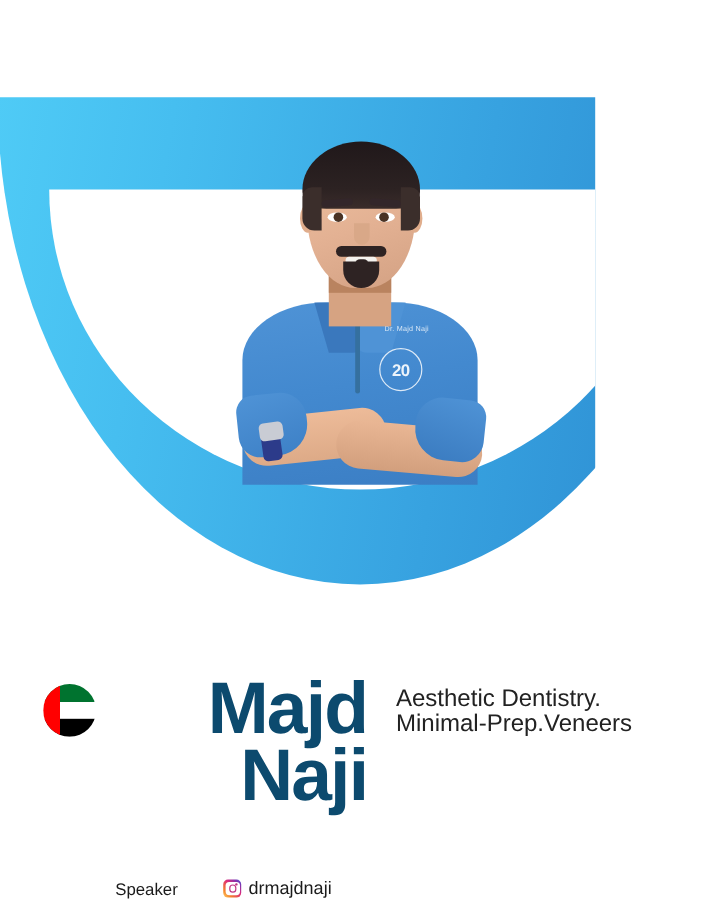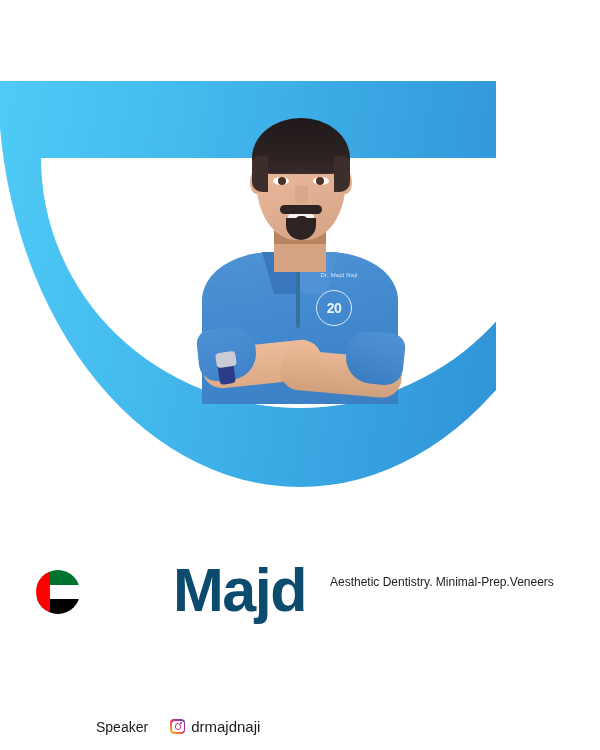--- a/index.html
+++ b/index.html
@@ -246,24 +246,24 @@
     color: #0c4a6e;
     font-family: "Liberation Sans", sans-serif;
     text-align: right;
   }
   #name-first { display: block; }
   #name-last { display: block; }
 
   #credit-row {
     position: absolute;
     left: 96px;
-    top: 218px;
+    top: 232px;
     display: flex;
     align-items: center;
-    gap: 6px;
+    gap: 22px;
   }
   #speaker-label {
     font-size: 14px;
     color: #1b1b1b;
     font-family: "Liberation Sans", sans-serif;
   }
   #handle-group {
     display: flex;
     align-items: center;
     gap: 6px;
@@ -306,21 +306,21 @@
   }
 
   #desc-block {
     position: absolute;
     left: 330px;
     top: 72px;
     width: 250px;
   }
   .desc-en {
     margin: 0;
-    font-size: 12px;
+    font-size: 20px;
     line-height: 21px;
     color: #222222;
     font-family: "Liberation Sans", sans-serif;
   }
   .desc-ru {
     margin: 0;
     padding-top: 30px;
     font-size: 14.5px;
     line-height: 22px;
     color: #222222;
@@ -378,20 +378,21 @@
       <div class="stripes">
         <div class="s-green"></div>
         <div class="s-white"></div>
         <div class="s-black"></div>
         <div class="s-red"></div>
       </div>
     </div>
 
     <h1 id="name-text">
       <span id="name-first">Majd</span>
+      <span id="name-last">Naji</span>
     </h1>
   </div>
 
   <div id="credit-row">
     <span id="speaker-label">Speaker</span>
 
     <span id="handle-group">
       <span id="instagram-icon">
         <span class="ig-inner"></span>
         <span class="ig-ring"></span>

